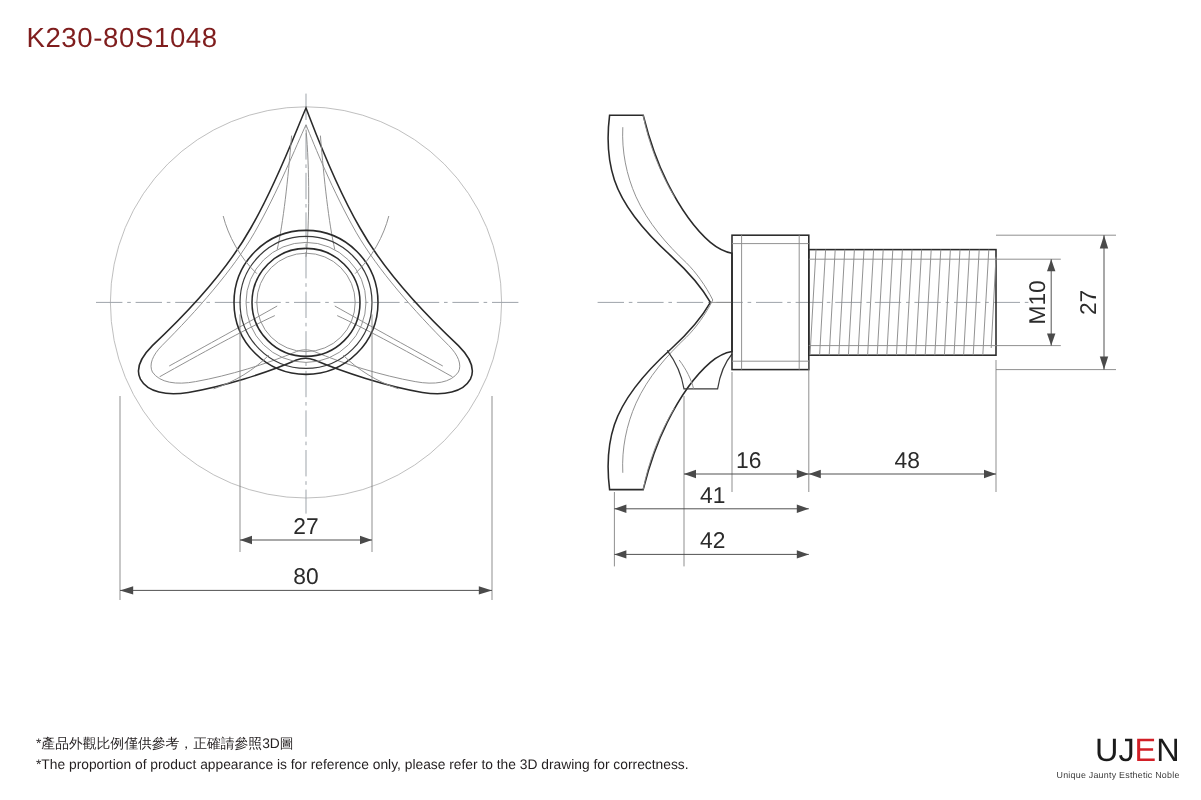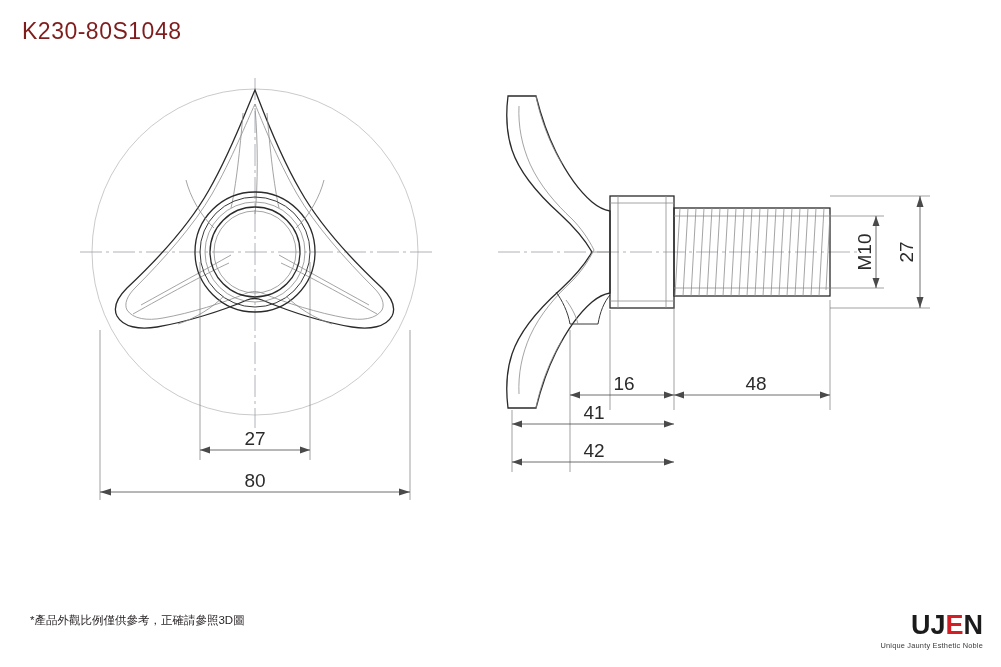--- a/index.html
+++ b/index.html
@@ -50,21 +50,21 @@
     white-space: nowrap;
   }
   .logo-block {
     position: absolute;
     right: 18px;
     top: 612px;
     text-align: right;
   }
   .logo-word {
     font-size: 27px;
-    font-weight: bold;
+    font-weight: normal;
     letter-spacing: 0px;
     line-height: 1;
     color: #1b1b1b;
   }
   .logo-word .u { color: #1b1b1b; }
   .logo-word .j { color: #1b1b1b; }
   .logo-word .e { color: #d21f26; }
   .logo-word .n { color: #1b1b1b; }
   .logo-tag {
     font-size: 7.4px;
@@ -270,20 +270,21 @@
 
       <line class="dim" x1="512" y1="462" x2="674" y2="462"></line>
       <polygon class="arw" points="512,462 522,458.5 522,465.5"></polygon>
       <polygon class="arw" points="674,462 664,458.5 664,465.5"></polygon>
       <text class="dimtxt" x="594" y="457" text-anchor="middle">42</text>
     </g>
   </svg>
 
   <div class="note-block">
     <div class="note-cn">*產品外觀比例僅供參考，正確請參照3D圖</div>
+    <div class="note-en">*The proportion of product appearance is for reference only, please refer to the 3D drawing for correctness.</div>
   </div>
 
   <div class="logo-block">
     <div class="logo-word"><span class="u">U</span><span class="j">J</span><span class="e">E</span><span class="n">N</span></div>
     <div class="logo-tag">Unique Jaunty Esthetic Noble</div>
   </div>
 
 </div>
 
 </body></html>

